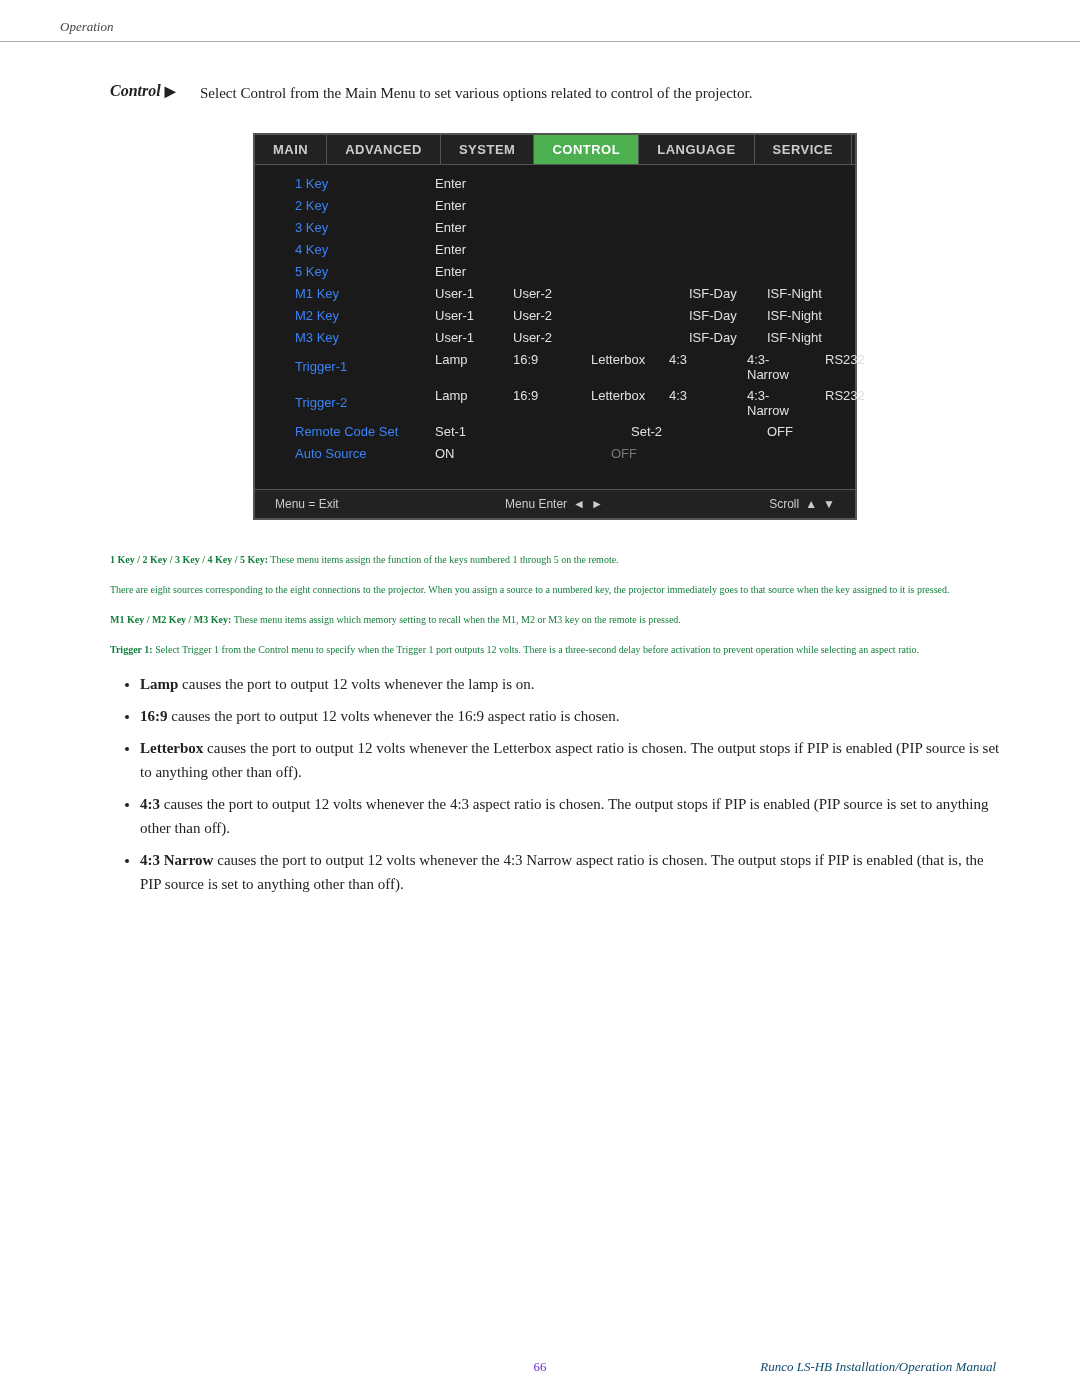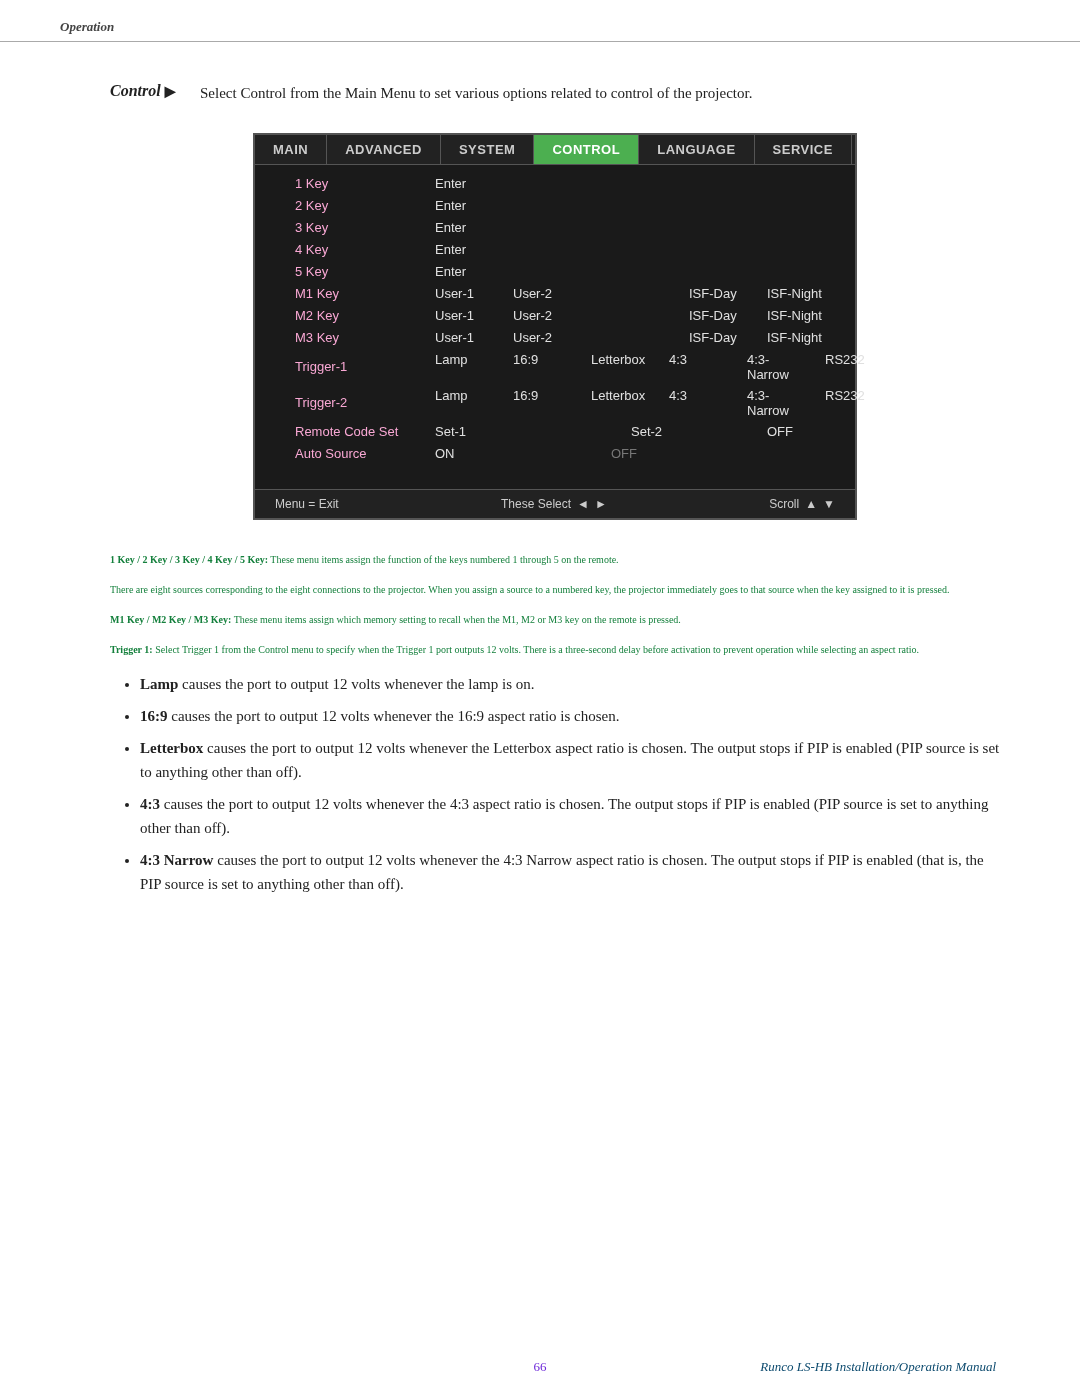--- a/index.html
+++ b/index.html
@@ -16,21 +16,20 @@
     
     .page-header {
       padding: 18px 60px 6px 60px;
       border-bottom: 1.5px solid #aaa;
       margin-bottom: 0;
     }
     .page-header span {
       font-style: italic;
       font-size: 13px;
       color: #444;
-      font-weight: bold;
     }
 
     
     .content {
       padding: 30px 80px 40px 80px;
       margin-left: 30px;
     }
 
     
     .control-intro {
@@ -98,21 +97,21 @@
     .menu-row {
       display: flex;
       align-items: center;
       padding: 3px 20px 3px 40px;
       min-height: 22px;
       color: #e0e0e0;
       font-size: 13px;
     }
     .menu-row-label {
       min-width: 140px;
-      color: #f9a8d4;
+      color: #3b82f6;
     }
     .menu-row-values {
       display: flex;
       gap: 18px;
       color: #e0e0e0;
     }
     .menu-row-values span {
       min-width: 60px;
     }
     .menu-row-values .dim {
@@ -325,21 +324,21 @@
       </div>
 
       <div style="height:16px;"></div>
     </div>
 
     <div class="menu-footer">
       <div class="menu-footer-item">
         <span>Menu = Exit</span>
       </div>
       <div class="menu-footer-item">
-        <span>These Select</span>
+        <span>Menu Enter</span>
         <span>◄</span>
         <span>►</span>
       </div>
       <div class="menu-footer-item">
         <span>Scroll</span>
         <span>▲</span>
         <span>▼</span>
       </div>
     </div>
   </div>

